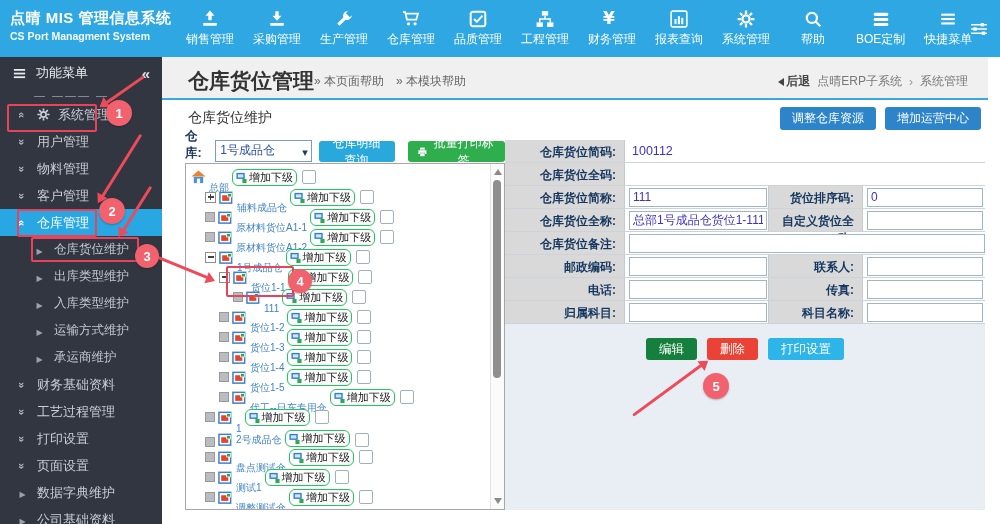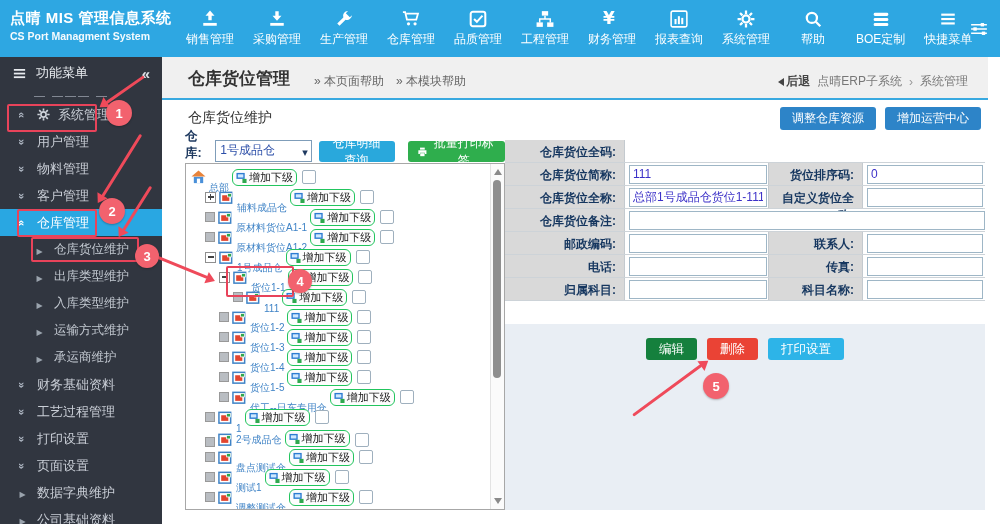--- a/index.html
+++ b/index.html
@@ -32,21 +32,21 @@
   .side-item.sub{padding-left:33px;font-size:12.5px;color:#c3c9d1;}
   .side-item.selected{background:#29a7e2;color:#fff;}
   .side-ic{color:#aeb6c2;font-size:11px;width:13px;text-align:center;flex:none;}
   .side-item.selected .side-ic{color:#fff;}
   .side-gear{width:13px;height:13px;color:#cfd4db;flex:none;}
   .side-item .tri{color:#9aa3ad;}
 
   
   .main{position:absolute;left:162px;top:57px;width:838px;height:467px;background:#fff;}
   .page-head{position:absolute;left:0;top:0;width:826px;height:41px;background:#f0f0f0;border-bottom:2px solid #38a9e0;}
-  .page-title{position:absolute;left:26px;top:10px;font-size:17px;font-weight:bold;color:#333;}
+  .page-title{position:absolute;left:26px;top:10px;font-size:21px;font-weight:bold;color:#333;}
   .help-links{position:absolute;left:152px;top:16px;font-size:12px;color:#666;display:flex;gap:12px;}
   .help-links span{cursor:pointer;}
   .crumbs{position:absolute;right:20px;top:16px;font-size:12px;color:#555;display:flex;gap:7px;align-items:center;white-space:nowrap;}
   .back{font-weight:bold;color:#444;cursor:pointer;display:flex;align-items:center;gap:2px;}
   .back-tri{width:0;height:0;border-top:4px solid transparent;border-bottom:4px solid transparent;border-right:6px solid #444;display:inline-block;}
   .crumb{color:#777;cursor:pointer;}
   .crumb-sep{color:#999;}
 
   .panel-title{position:absolute;left:26px;top:52px;font-size:14px;color:#333;}
   .panel-btns{position:absolute;right:19px;top:50px;display:flex;gap:9px;}
@@ -788,20 +788,26 @@
           <div class="sb-up"></div>
           <div class="sb-thumb"></div>
           <div class="sb-down"></div>
         </div>
       </div>
     </div>
 
     <div class="form-pane">
       <div id="form-rows">
           <div class="f-row">
+            <div class="f-label">仓库货位简码:</div>
+            <div class="f-zone zwide">
+              <div class="f-text">100112</div>
+            </div>
+          </div>
+          <div class="f-row">
             <div class="f-label">仓库货位全码:</div>
           </div>
           <div class="f-row">
             <div class="f-label">仓库货位简称:</div>
             <div class="f-zone z1">
               <input class="f-input" value="111" style="">
             </div>
             <div class="f-label2">货位排序码:</div>
             <div class="f-zone z2">
               <input class="f-input" value="0" style="">

